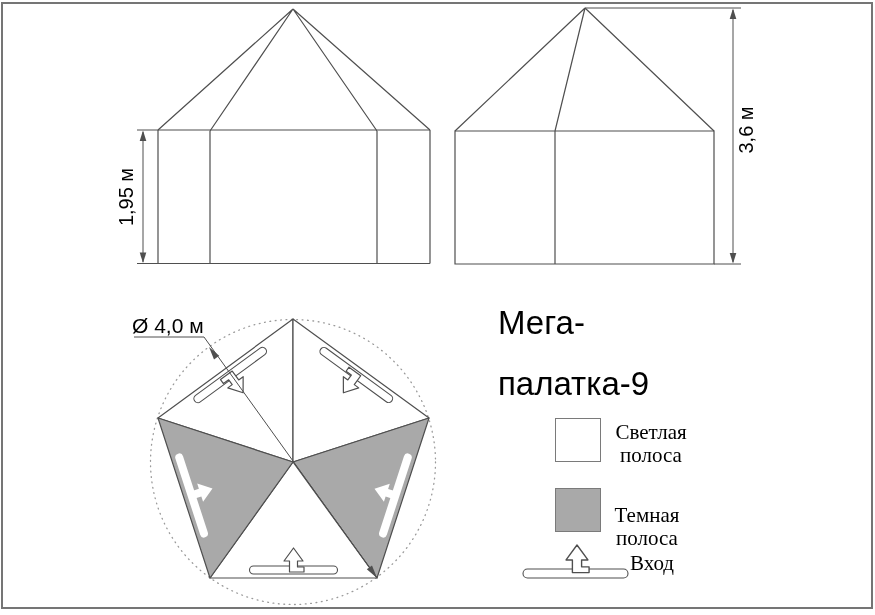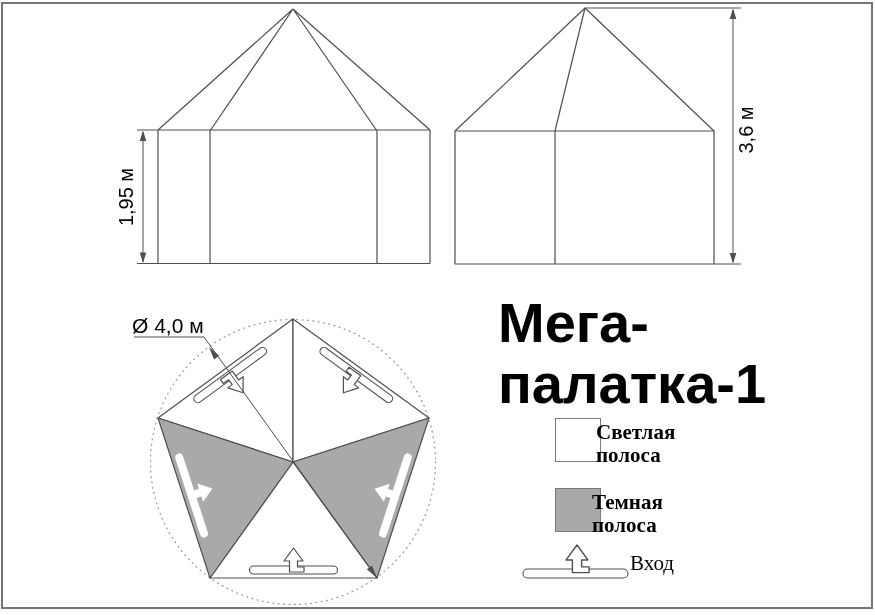--- a/index.html
+++ b/index.html
@@ -23,26 +23,26 @@
   .slot-plain{fill:#ffffff;stroke:none;}
   .arr-outl{fill:#ffffff;stroke:var(--line);stroke-width:1.2;stroke-linejoin:round;}
   .arr-plain{fill:#ffffff;stroke:none;}
   .dotcircle{fill:none;stroke:var(--dotted);stroke-width:1.3;
              stroke-dasharray:0.8 4.6;stroke-linecap:round;}
   .dim-text{font:20px "Liberation Sans",sans-serif;fill:var(--text);}
   .dia-text{font:21px "Liberation Sans",sans-serif;fill:var(--text);}
 
   
   .title{position:absolute;left:498px;top:292px;color:var(--text);
-         font-size:56px;line-height:61px;font-weight:700;letter-spacing:0px;}
+         font-size:33px;line-height:61px;font-weight:400;letter-spacing:0px;}
   .swatch{position:absolute;width:46px;height:44px;border:1.5px solid var(--swatchborder);
           box-sizing:border-box;background:#fff;}
   .swatch.dark{background:var(--darkfill);}
-  .leg-label{position:absolute;width:110px;text-align:left;color:var(--text);
-             font-family:"Liberation Serif",serif;font-size:21px;line-height:23px;font-weight:bold;}
+  .leg-label{position:absolute;width:110px;text-align:center;color:var(--text);
+             font-family:"Liberation Serif",serif;font-size:21px;line-height:23px;}
   .entr-label{position:absolute;left:630px;top:551px;color:var(--text);
               font-family:Liberation Serif, serif;font-size:21px;}
 </style>
 </head>
 <body>
 
 <div class="page">
 
   <svg class="drawing" width="875" height="615" viewBox="0 0 875 615">
 
@@ -102,31 +102,31 @@
     </g>
 
     <g>
       <rect class="slot-outl" x="523" y="569" width="105" height="9" rx="4.5"></rect>
       <polygon class="arr-outl" points="0,0 9.5,13 4,13 4,19 10.5,19 10.5,24 -4,24 -4,13 -9.5,13" transform="translate(577,545) scale(1.15)"></polygon>
     </g>
   </svg>
 
   <div class="title">
     <div>Мега-</div>
-    <div>палатка-1</div>
+    <div>палатка-9</div>
   </div>
 
   <div class="swatch" style="left:555px;top:418px;"></div>
   <div class="leg-label" style="left:596px;top:421px;">
     <div>Светлая</div>
     <div>полоса</div>
   </div>
 
   <div class="swatch dark" style="left:555px;top:488px;"></div>
-  <div class="leg-label" style="left:592px;top:491px;">
+  <div class="leg-label" style="left:592px;top:504px;">
     <div>Темная</div>
     <div>полоса</div>
   </div>
 
   <div class="entr-label">Вход</div>
 
   <div class="frame"></div>
 </div>
 
 </body></html>

